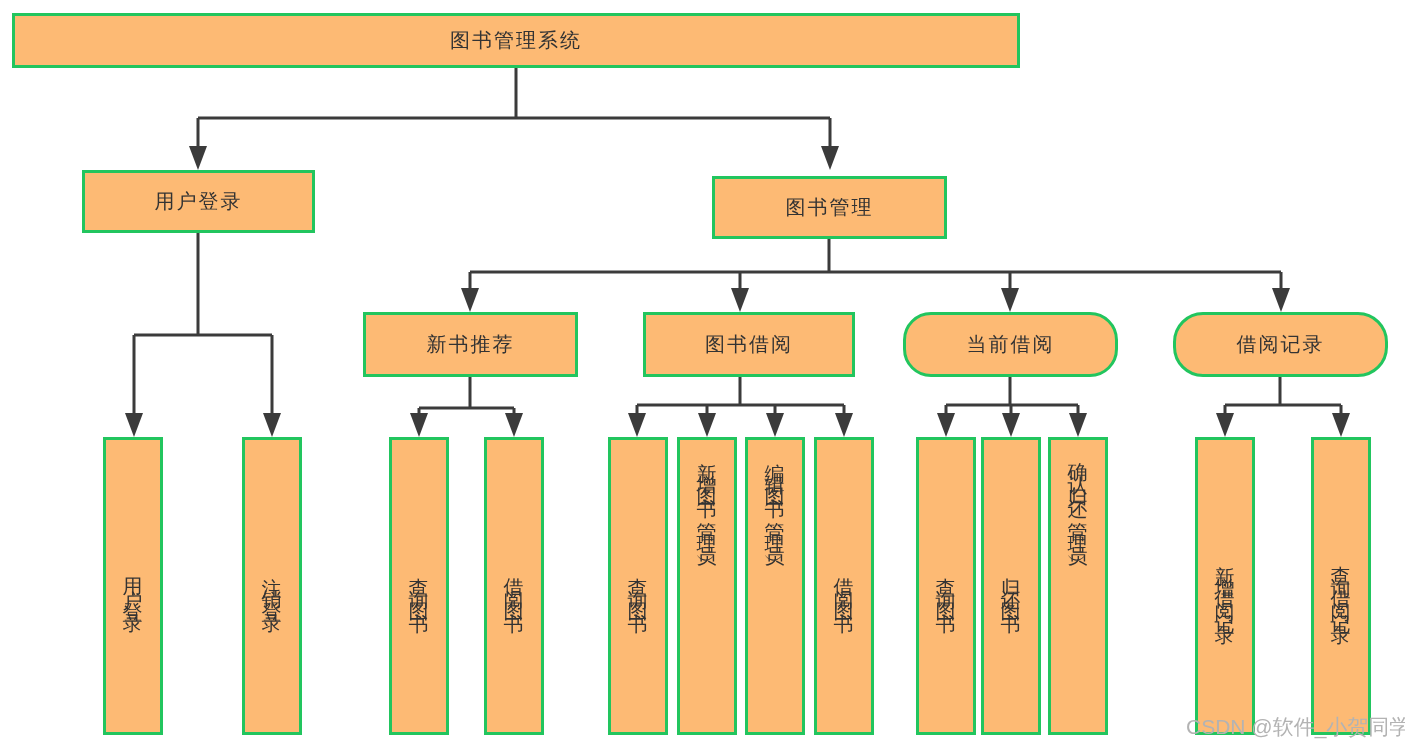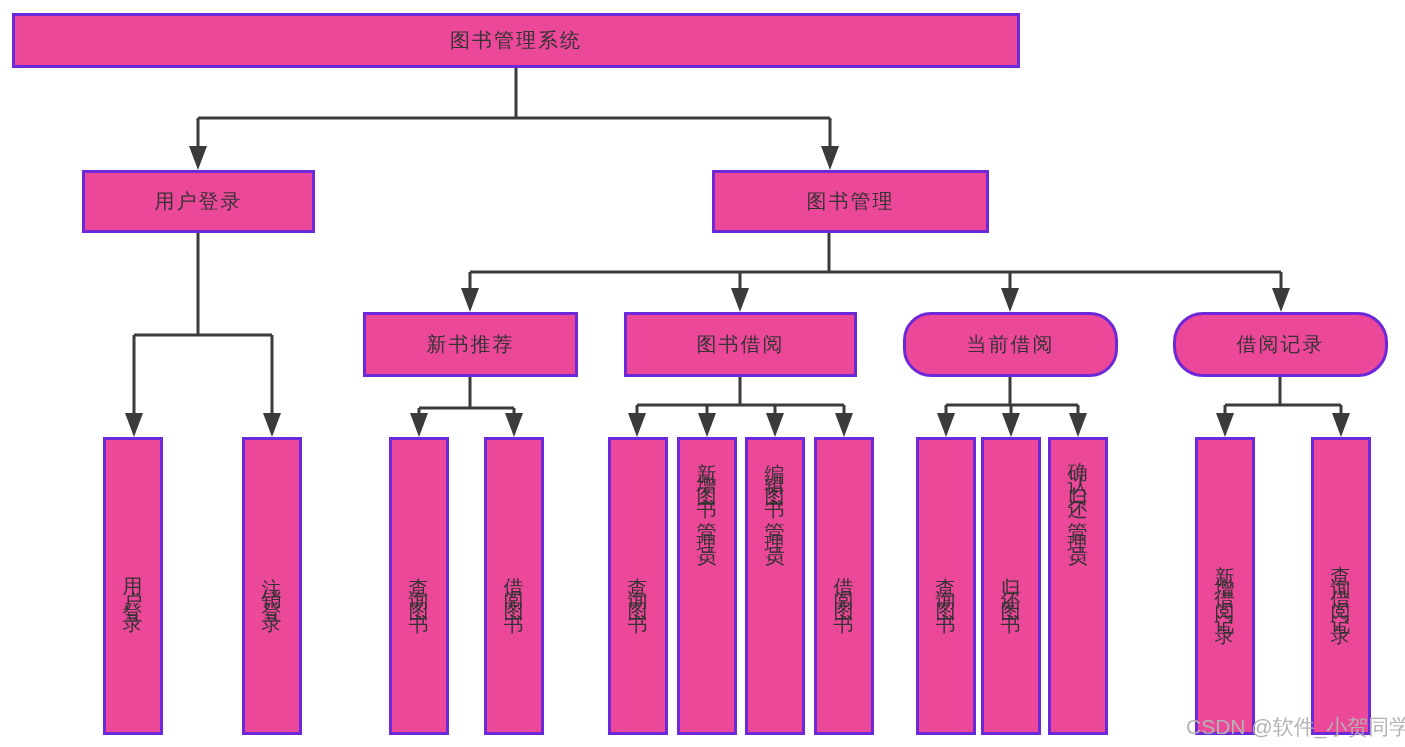--- a/index.html
+++ b/index.html
@@ -13,22 +13,22 @@
   }
   #connectors {
     position: absolute;
     left: 0; top: 0;
     width: 1405px; height: 747px;
     pointer-events: none;
   }
   .box {
     position: absolute;
     box-sizing: border-box;
-    background: #ec4899;
-    border: 3px solid #6d28d9;
+    background: #fdba74;
+    border: 3px solid #22c55e;
     display: flex;
     align-items: center;
     justify-content: center;
   }
   .hbox .lbl {
     font-size: 20px;
     letter-spacing: 2px;
     color: #333333;
     white-space: nowrap;
   }
@@ -98,28 +98,28 @@
     </g>
   </svg>
 
   <div class="box hbox" style="left:12px; top:13px; width:1008px; height:55px;">
     <span class="lbl">图书管理系统</span>
   </div>
 
   <div class="box hbox" style="left:82px; top:170px; width:233px; height:63px;">
     <span class="lbl">用户登录</span>
   </div>
-  <div class="box hbox" style="left:712px; top:170px; width:277px; height:63px;">
+  <div class="box hbox" style="left:712px; top:176px; width:235px; height:63px;">
     <span class="lbl">图书管理</span>
   </div>
 
   <div class="box hbox" style="left:363px; top:312px; width:215px; height:65px;">
     <span class="lbl">新书推荐</span>
   </div>
-  <div class="box hbox" style="left:624px; top:312px; width:233px; height:65px;">
+  <div class="box hbox" style="left:643px; top:312px; width:212px; height:65px;">
     <span class="lbl">图书借阅</span>
   </div>
   <div class="box hbox" style="left:903px; top:312px; width:215px; height:65px;border-radius:28px;">
     <span class="lbl">当前借阅</span>
   </div>
   <div class="box hbox" style="left:1173px; top:312px; width:215px; height:65px;border-radius:30px;">
     <span class="lbl">借阅记录</span>
   </div>
 
   <div class="box vbox" style="left:103px; top:437px; width:60px; height:298px;">

